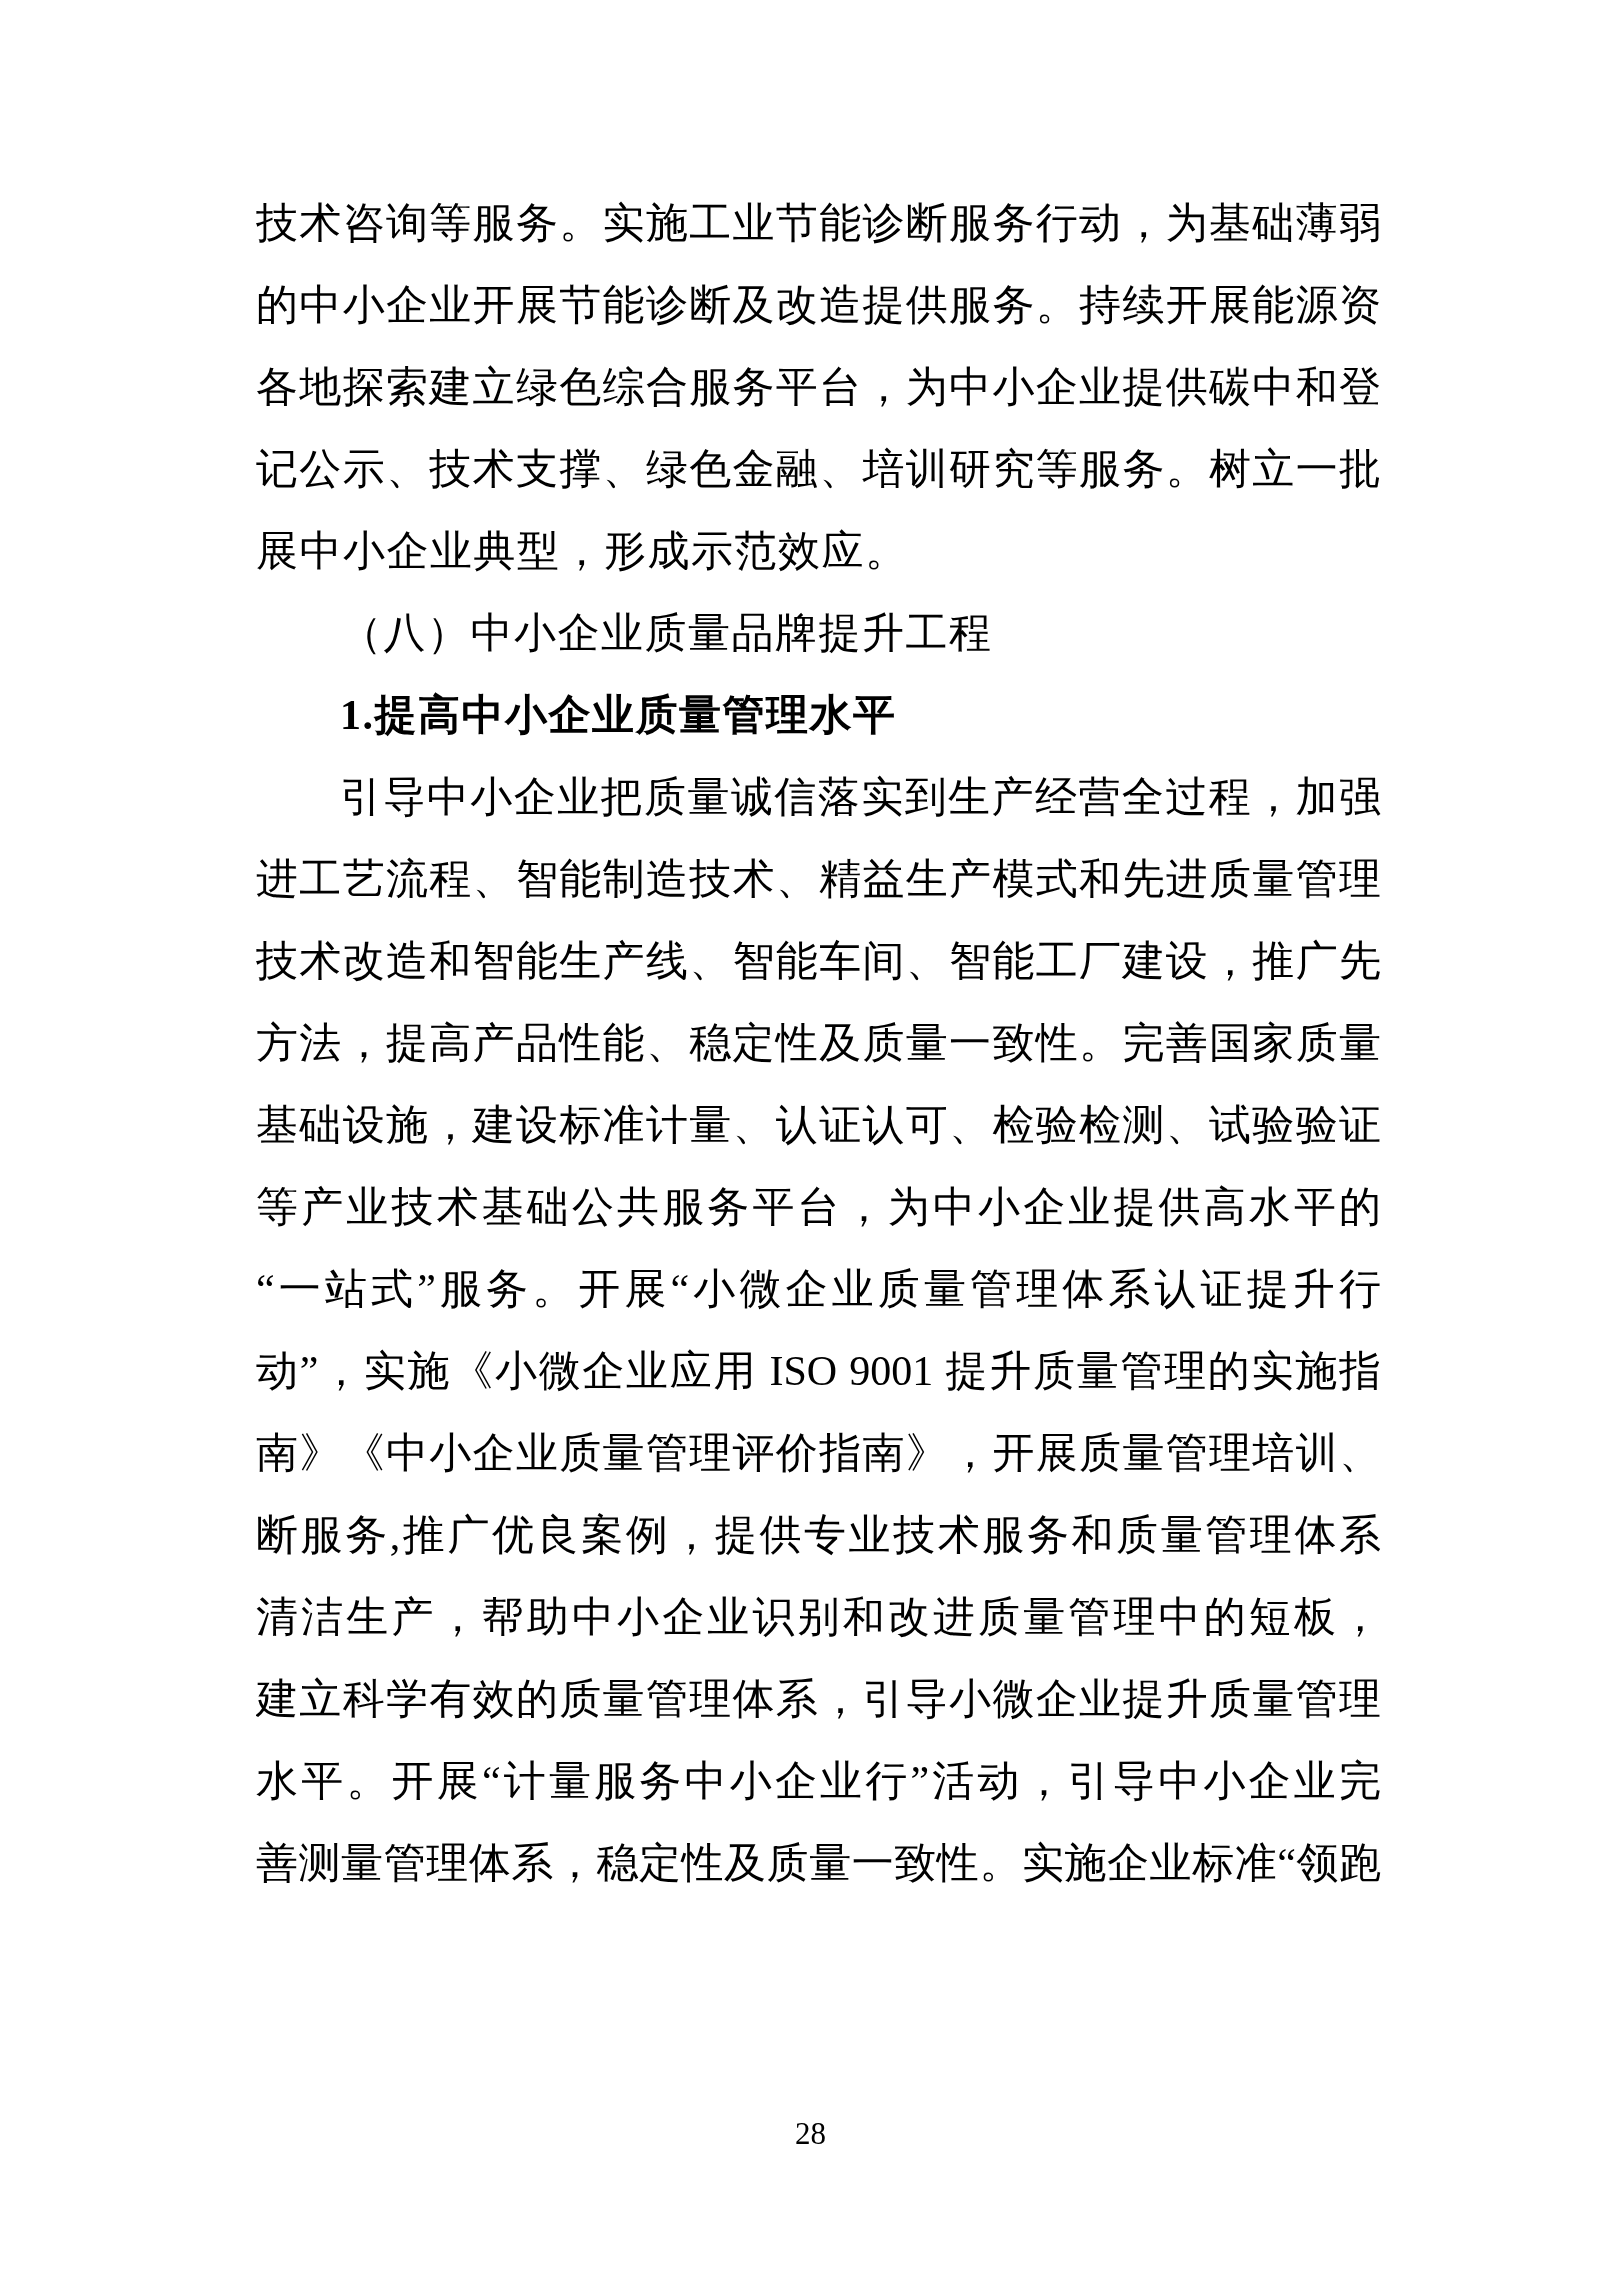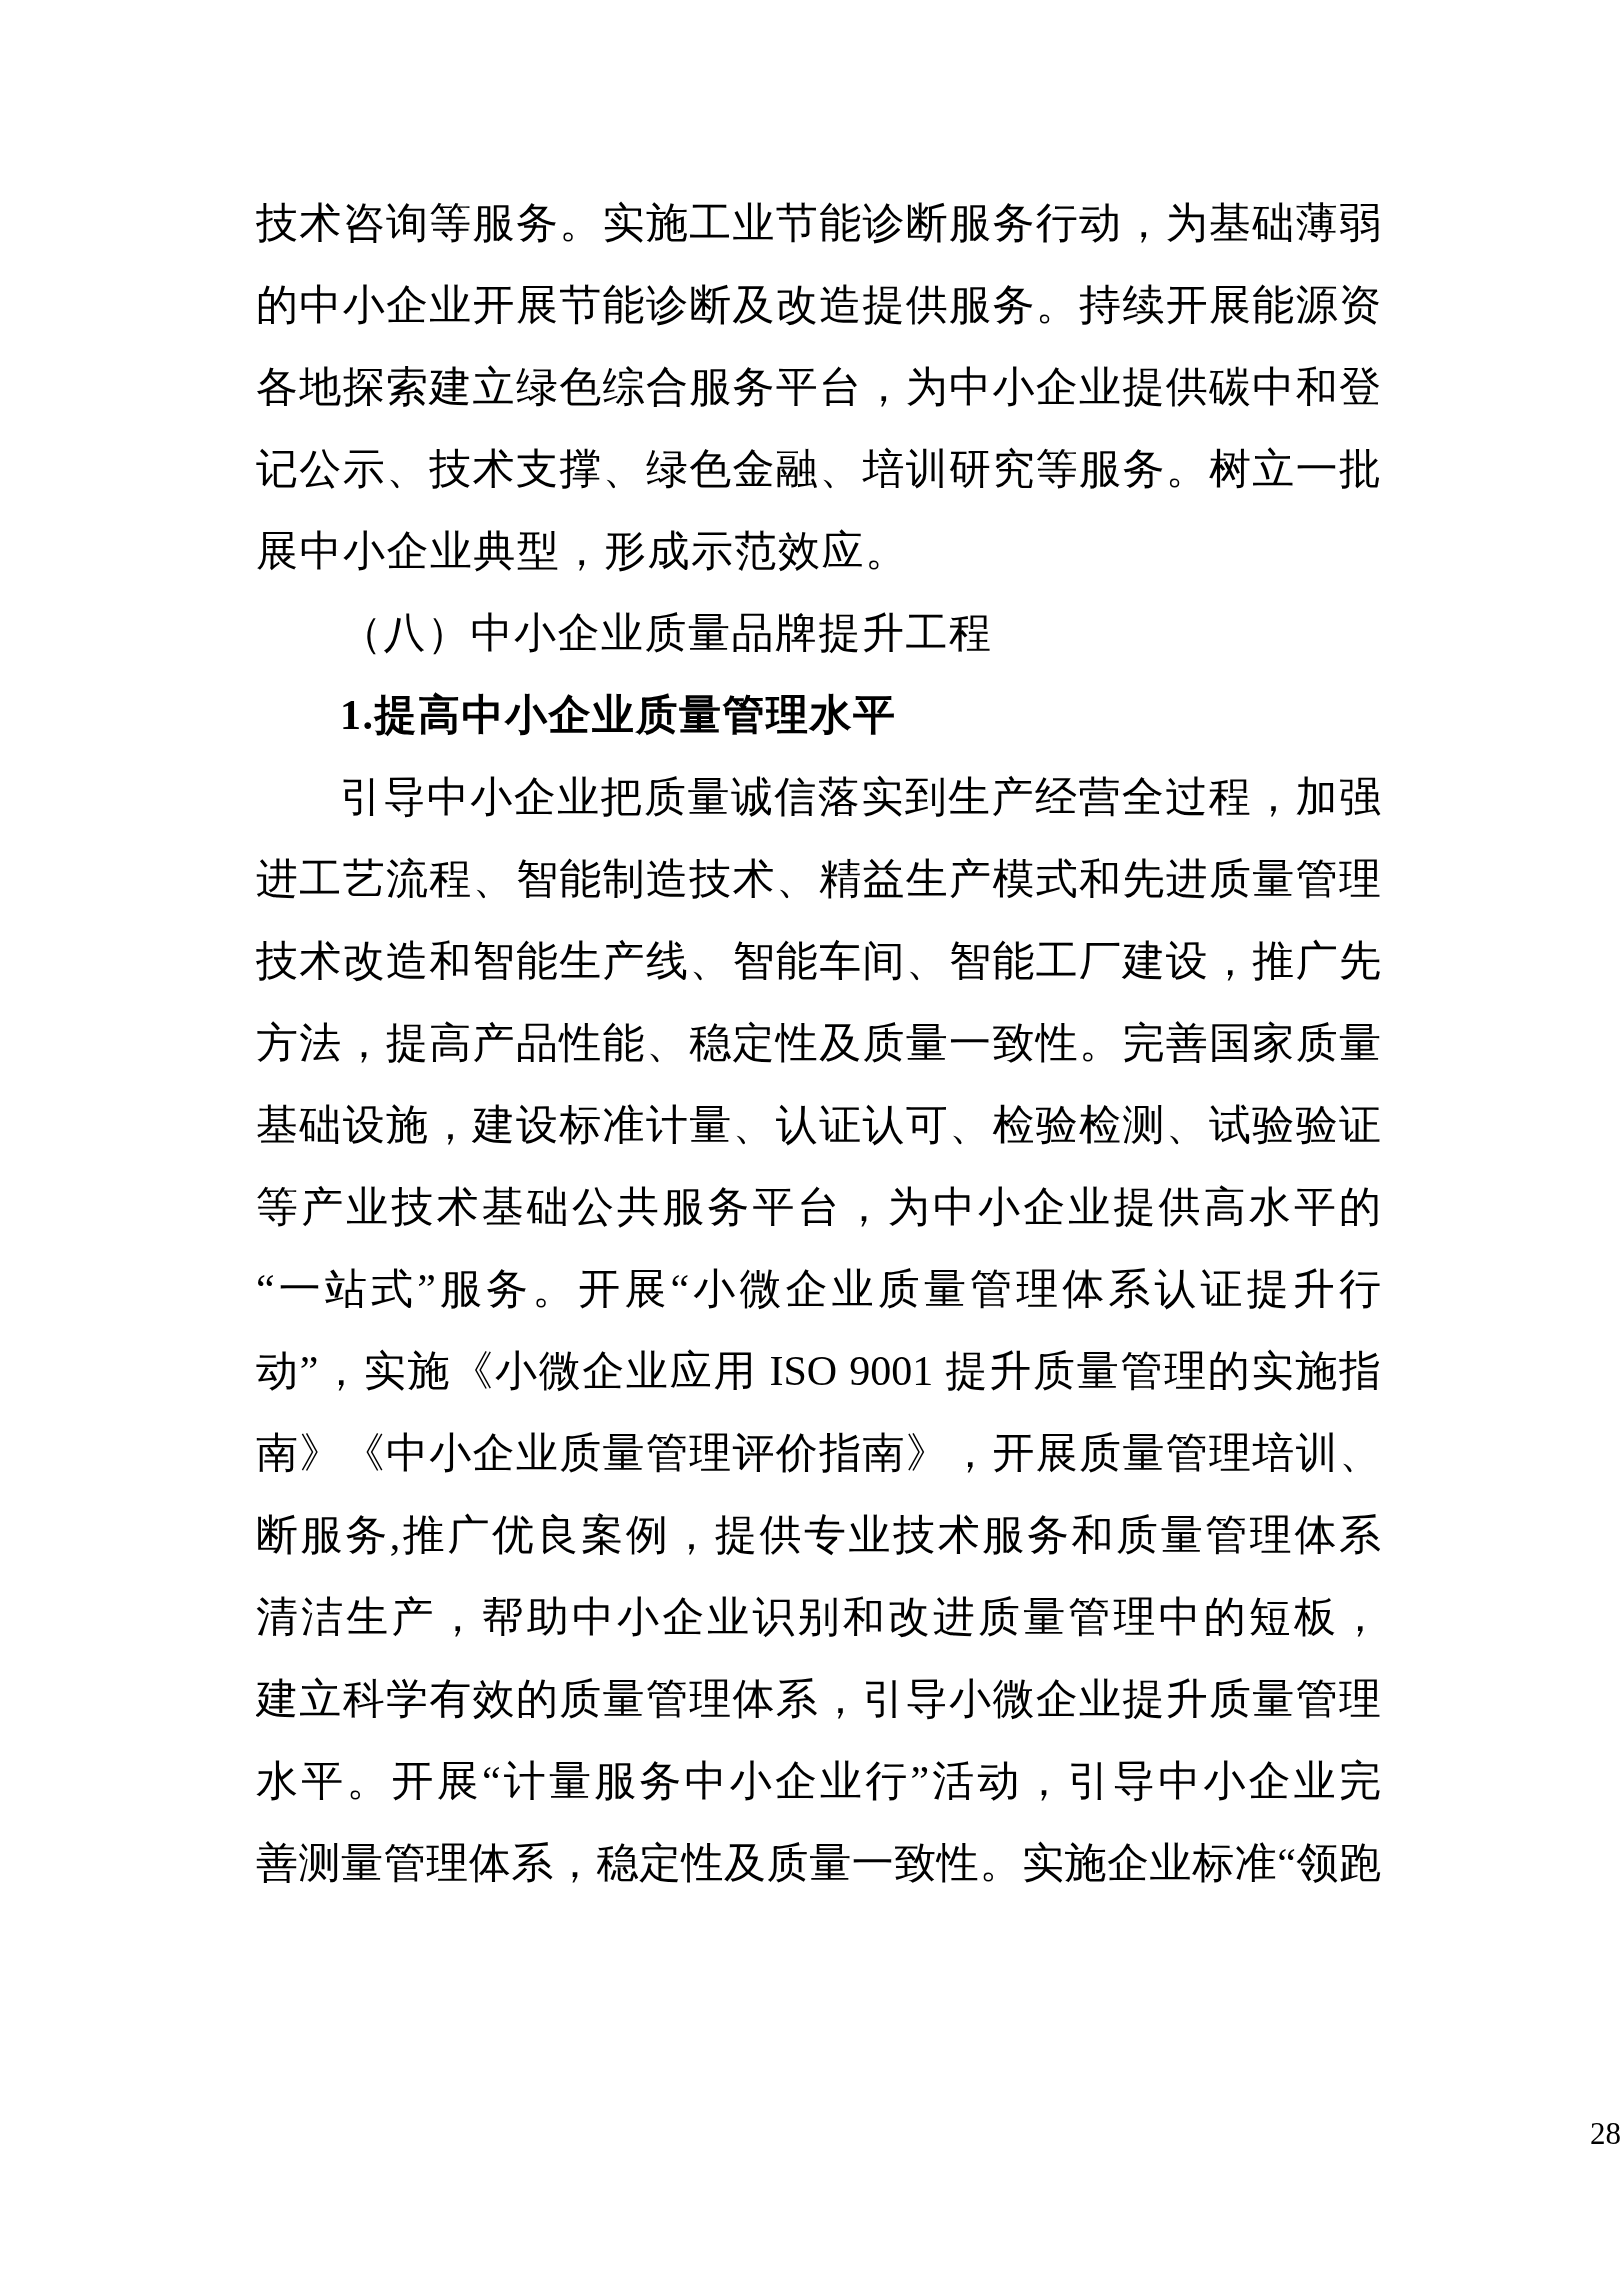--- a/index.html
+++ b/index.html
@@ -44,21 +44,21 @@
   .line.bold {
     font-weight: bold;
   }
   .page-number {
     position: absolute;
     top: 2109px;
     left: 0;
     width: 100%;
     height: 49px;
     line-height: 49px;
-    text-align: right;
+    text-align: center;
     font-size: 31px;
     font-family: "Liberation Serif", "DejaVu Serif", serif;
     color: #000000;
   }
 </style>
 </head>
 <body>
 
 <div class="page">
   <div class="doc-body">

